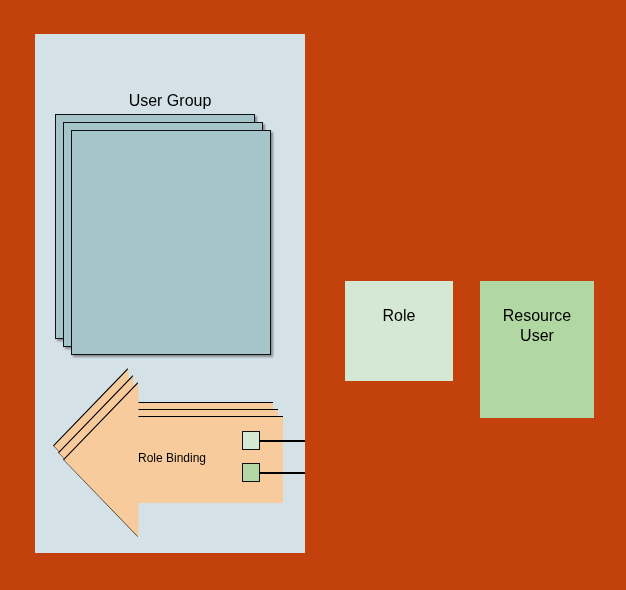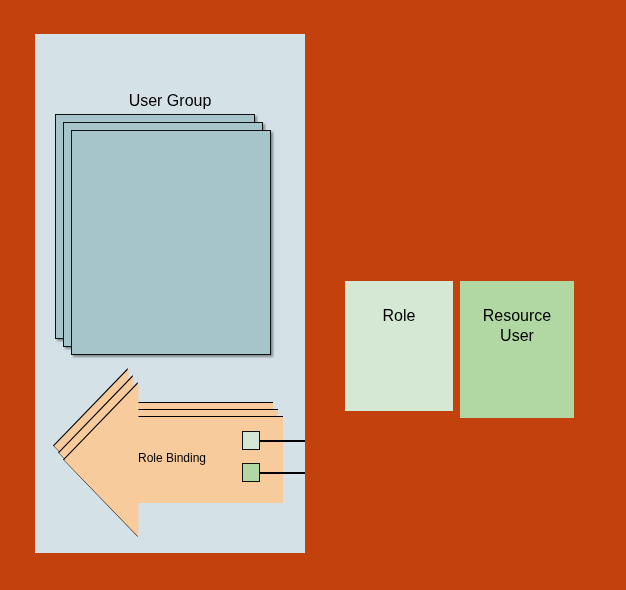--- a/index.html
+++ b/index.html
@@ -121,36 +121,36 @@
   }
   #connector-role     { left: 259px; top: 440px; width: 46px; }
   #connector-resource { left: 259px; top: 472px; width: 46px; }
 
   
   #role-box {
     position: absolute;
     left: 345px;
     top: 281px;
     width: 108px;
-    height: 130px;
+    height: 100px;
     background: #d5e8d4;
   }
   #role-box-label {
     position: absolute;
     left: 0;
     top: 25px;
     width: 108px;
     text-align: center;
     font-size: 16px;
     color: #000000;
     line-height: 19px;
   }
   #resource-group-box {
     position: absolute;
-    left: 460px;
+    left: 480px;
     top: 281px;
     width: 114px;
     height: 137px;
     background: #b1d8a3;
   }
   #resource-group-box-label {
     position: absolute;
     left: 0;
     top: 25px;
     width: 114px;

